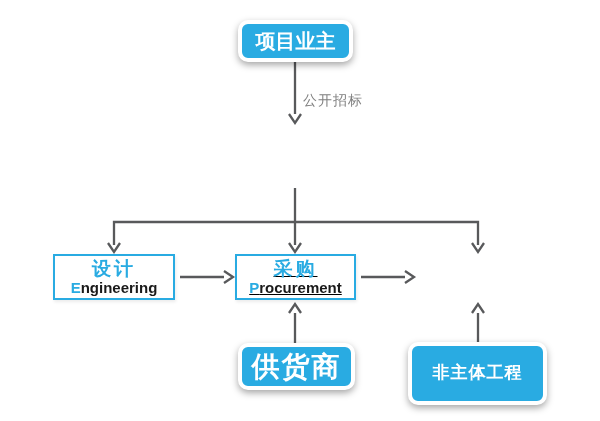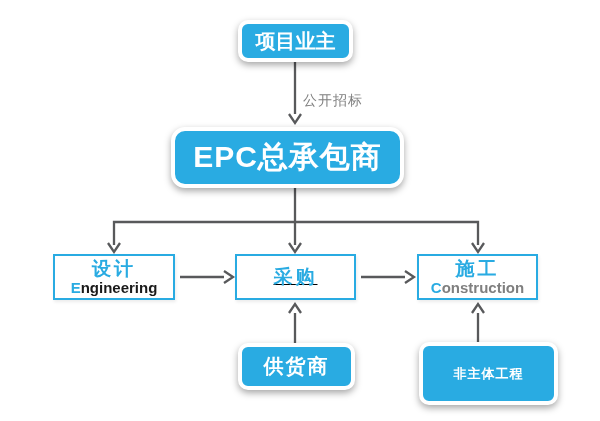--- a/index.html
+++ b/index.html
@@ -33,22 +33,22 @@
   .solid {
     background: var(--blue, #29abe2);
     border: 4px solid #ffffff;
     border-radius: 10px;
     color: #ffffff;
     box-shadow: 0 3px 7px rgba(0,0,0,0.35);
     font-weight: bold;
   }
   .owner   { left: 238px; top: 20px;  width: 115px; height: 42px; font-size: 20px; }
   .epc     { left: 171px; top: 127px; width: 233px; height: 61px; font-size: 30px; border-radius: 14px; letter-spacing: 1px; }
-  .supplier{ left: 238px; top: 343px; width: 117px; height: 47px; font-size: 20px; letter-spacing: 2px; }
-  .subcontractor { left: 419px; top: 342px; width: 139px; height: 63px; font-size: 13px; line-height: 1.35; letter-spacing: 1px; }
+  .supplier{ left: 238px; top: 343px; width: 117px; height: 47px; font-size: 28px; letter-spacing: 2px; }
+  .subcontractor { left: 408px; top: 342px; width: 139px; height: 63px; font-size: 17px; line-height: 1.35; letter-spacing: 1px; }
   .outline {
     background: #ffffff;
     border: 2px solid var(--blue, #29abe2);
     box-shadow: 1px 2px 3px rgba(0,0,0,0.08);
   }
   .design       { left: 53px;  top: 254px; width: 122px; height: 46px; }
   .procurement  { left: 235px; top: 254px; width: 121px; height: 46px; text-decoration: underline; }
   .construction { left: 417px; top: 254px; width: 121px; height: 46px; }
   .outline .zh {
     color: var(--blue, #29abe2);
@@ -98,37 +98,31 @@
     <path class="line" d="M478 342 V313"></path>
     <path class="head" d="M472 313 L478 304 L484 313"></path>
   </svg>
 
   <div class="node solid owner">
     <span>项目业主</span>
   </div>
 
   <div class="edge-label">公开招标</div>
 
-  <div class="node solid epc">
-    <span>EPC总承包商</span>
-  </div>
 
   <div class="node outline design">
     <div class="zh">设计</div>
     <div class="en"><span class="initial">E</span><span class="rest">ngineering</span></div>
   </div>
 
   <div class="node outline procurement">
     <div class="zh">采购</div>
+    <div class="en"><span class="initial">P</span><span class="rest">rocurement</span></div>
   </div>
 
-  <div class="node outline construction">
-    <div class="zh">施工</div>
-    <div class="en muted-rest"><span class="initial">C</span><span class="rest">onstruction</span></div>
-  </div>
 
   <div class="node solid supplier">
     <span>供货商</span>
   </div>
 
   <div class="node solid subcontractor">
     <span>非主体工程</span>
   </div>
 
 </div>

